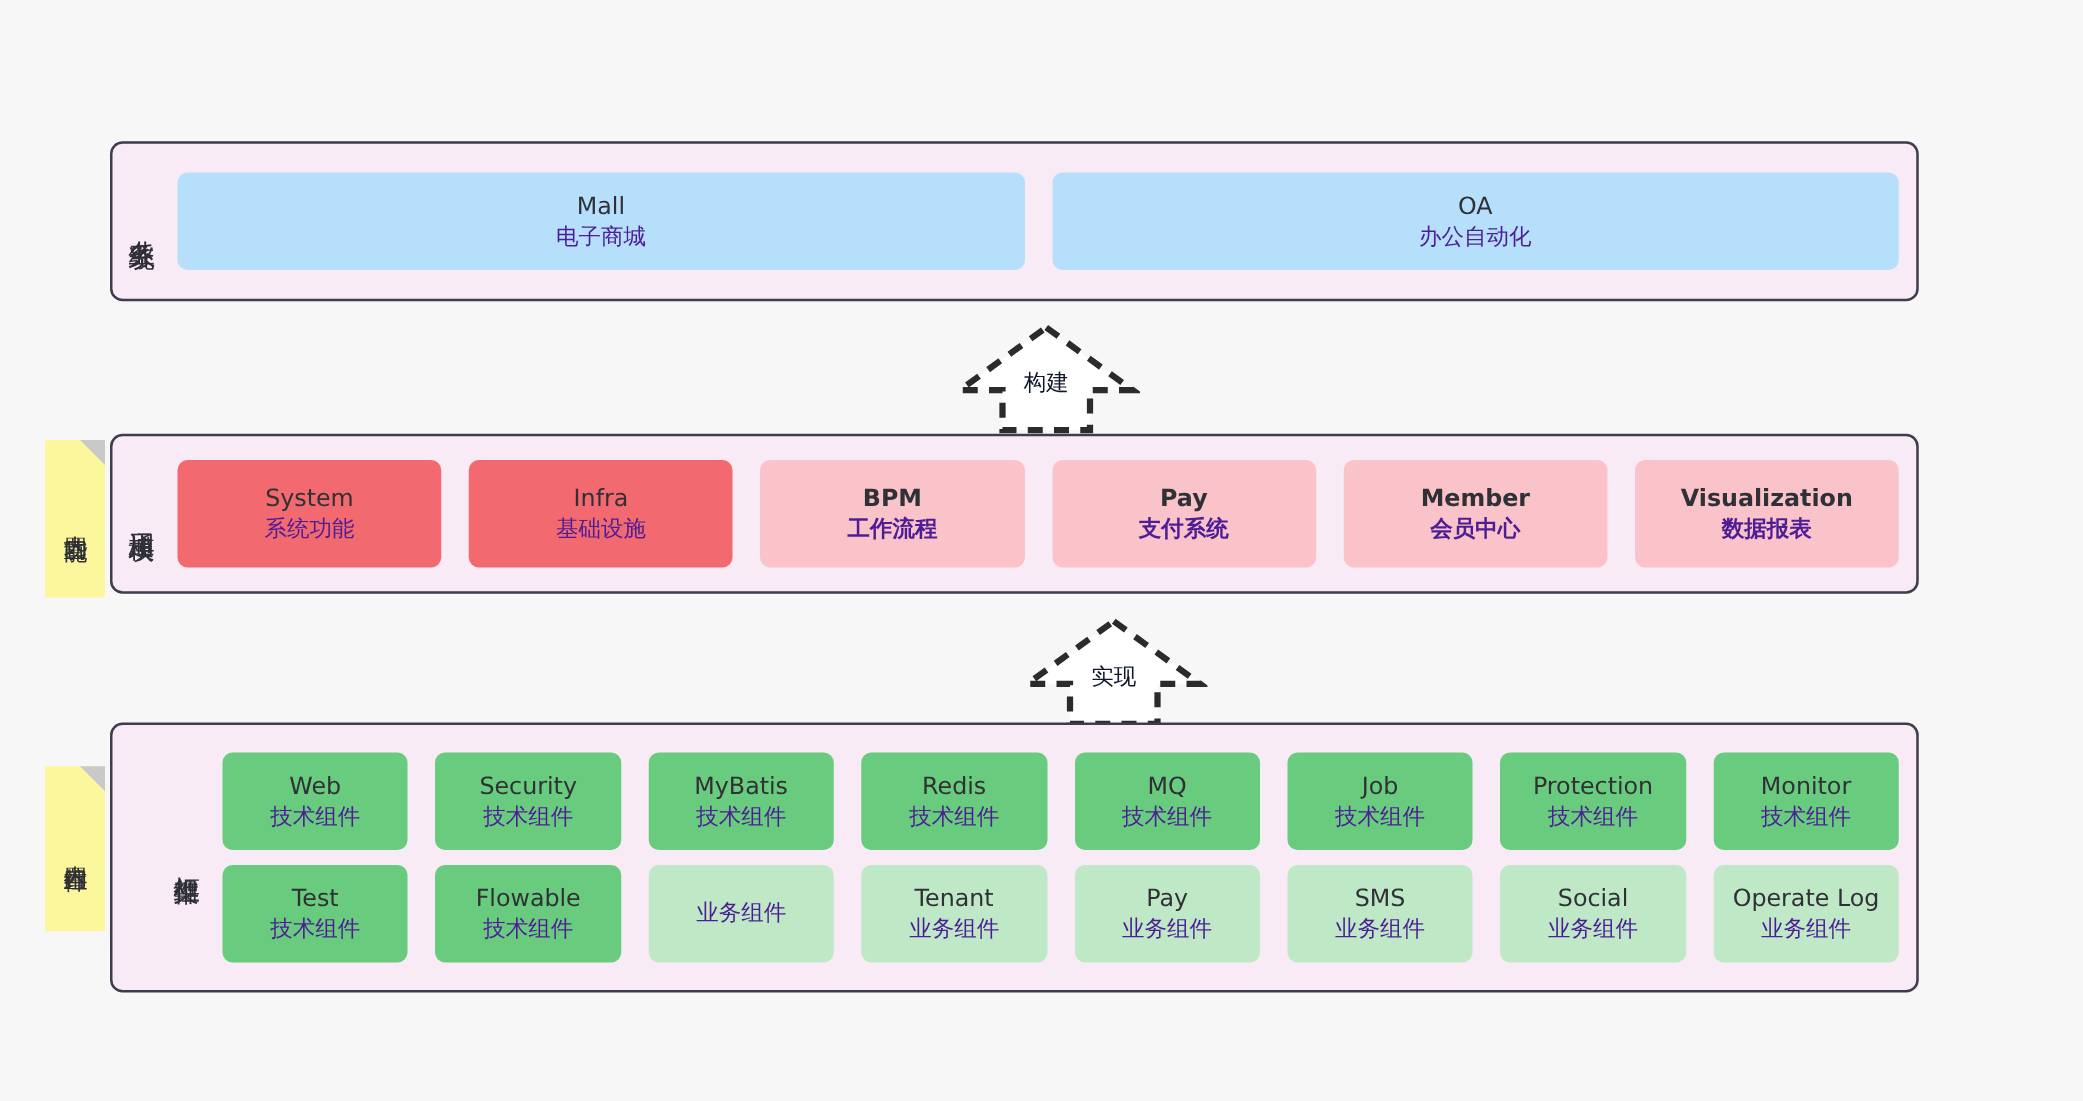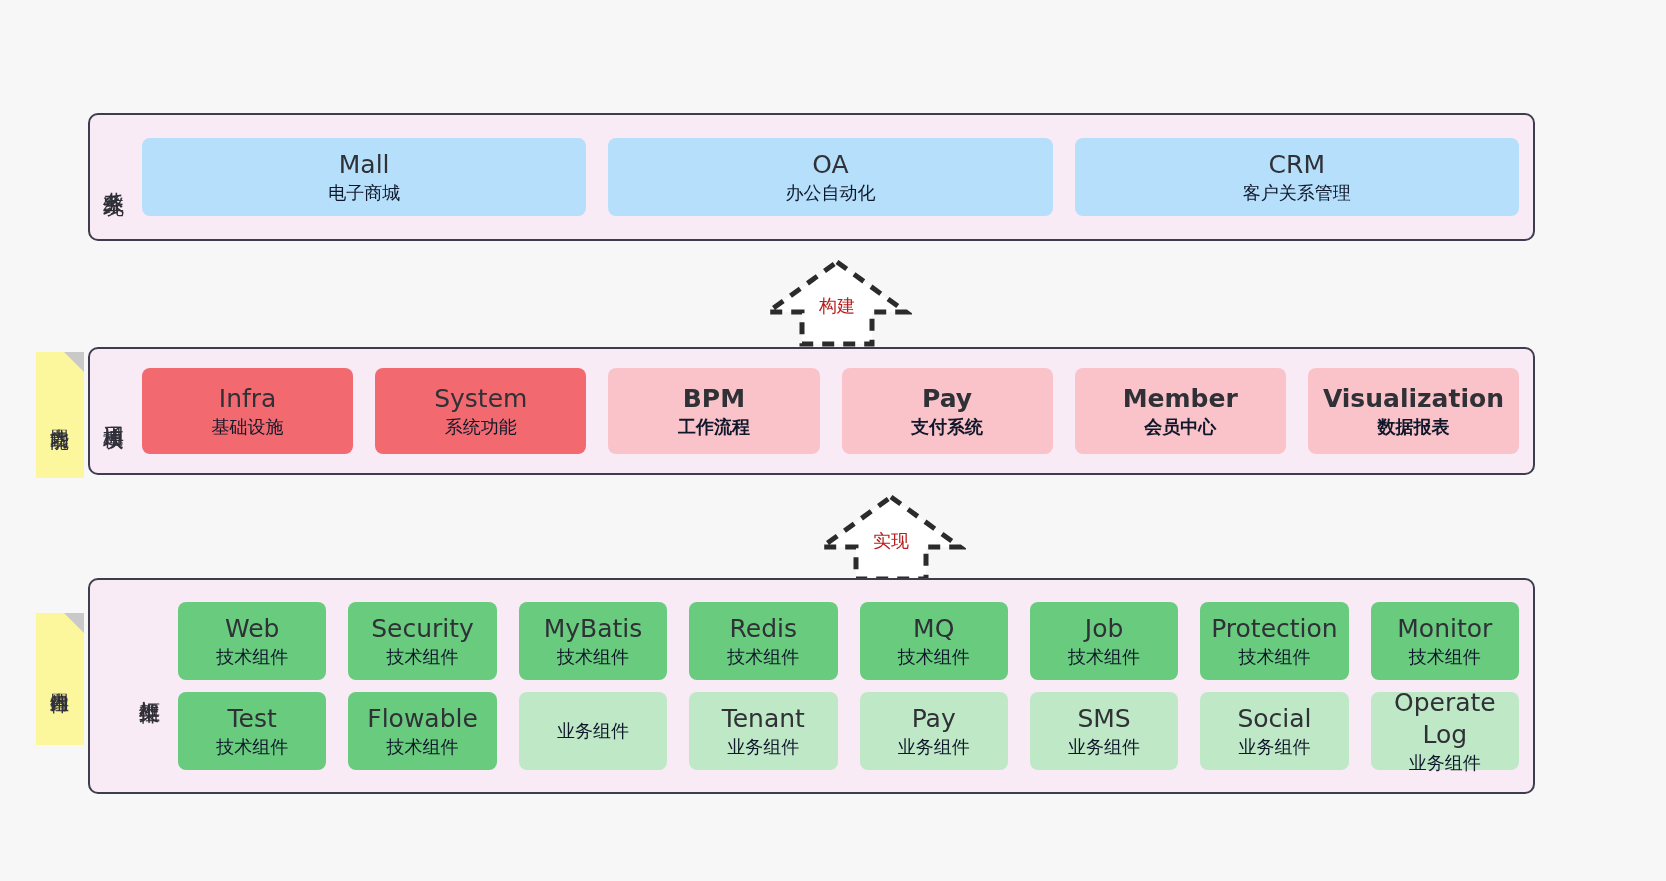--- a/index.html
+++ b/index.html
@@ -67,26 +67,26 @@
     display: flex;
     flex-direction: column;
     align-items: center;
     justify-content: center;
     text-align: center;
     box-sizing: border-box;
     padding: 4px 6px;
     line-height: 1.28;
   }
   .card .en {
-    font-size: 25px;
+    font-size: 19px;
     color: #2f3136;
   }
   .card .cn {
     font-size: 18px;
-    color: #0f172a;
+    color: #4c1d95;
   }
   .card.blue   { background: #b5dffb; height: 78px; }
   .card.red    { background: #f2696f; height: 86px; }
   .card.pink   { background: #fac3ca; height: 86px; font-weight: bold; }
   .card.green  { background: #68cb7e; height: 78px; }
   .card.mint   { background: #bfe8c7; height: 78px; }
 
   
   .sticky {
     position: absolute;
@@ -121,44 +121,40 @@
     height: 92px;
   }
   .arrow svg { display: block; }
   .arrow .arrow-label {
     position: absolute;
     left: 0;
     right: 0;
     bottom: 30px;
     text-align: center;
     font-size: 18px;
-    color: #b91c1c;
+    color: #0f172a;
     pointer-events: none;
   }
 </style>
 </head>
 <body>
 
 <div class="canvas">
 
   <div class="layer" style="left:88px; top:113px; width:1447px; height:128px;">
     <div class="layer-title">业务系统</div>
     <div class="layer-body">
       <div class="row">
         <div class="card blue">
           <div class="en">Mall</div>
           <div class="cn">电子商城</div>
         </div>
         <div class="card blue">
           <div class="en">OA</div>
           <div class="cn">办公自动化</div>
-        </div>
-        <div class="card blue">
-          <div class="en">CRM</div>
-          <div class="cn">客户关系管理</div>
         </div>
       </div>
     </div>
   </div>
 
   <div class="arrow" style="left:762px; top:256px;">
     <svg width="150" height="92" viewBox="0 0 150 92" aria-hidden="true">
       <path d="M75 6 L144 56 L110 56 L110 88 L40 88 L40 56 L6 56 Z" fill="#ffffff" stroke="#2b2b2b" stroke-width="5" stroke-dasharray="12,9" stroke-linejoin="miter"></path>
     </svg>
     <div class="arrow-label">构建</div>
@@ -167,26 +163,26 @@
   <div class="sticky" style="left:36px; top:352px; height:126px;">
     <span class="fold"></span>
     <span>内置功能</span>
   </div>
 
   <div class="layer" style="left:88px; top:347px; width:1447px; height:128px;">
     <div class="layer-title">通用模块</div>
     <div class="layer-body">
       <div class="row">
         <div class="card red">
+          <div class="en">System</div>
+          <div class="cn">系统功能</div>
+        </div>
+        <div class="card red">
           <div class="en">Infra</div>
           <div class="cn">基础设施</div>
-        </div>
-        <div class="card red">
-          <div class="en">System</div>
-          <div class="cn">系统功能</div>
         </div>
         <div class="card pink">
           <div class="en">BPM</div>
           <div class="cn">工作流程</div>
         </div>
         <div class="card pink">
           <div class="en">Pay</div>
           <div class="cn">支付系统</div>
         </div>
         <div class="card pink">

